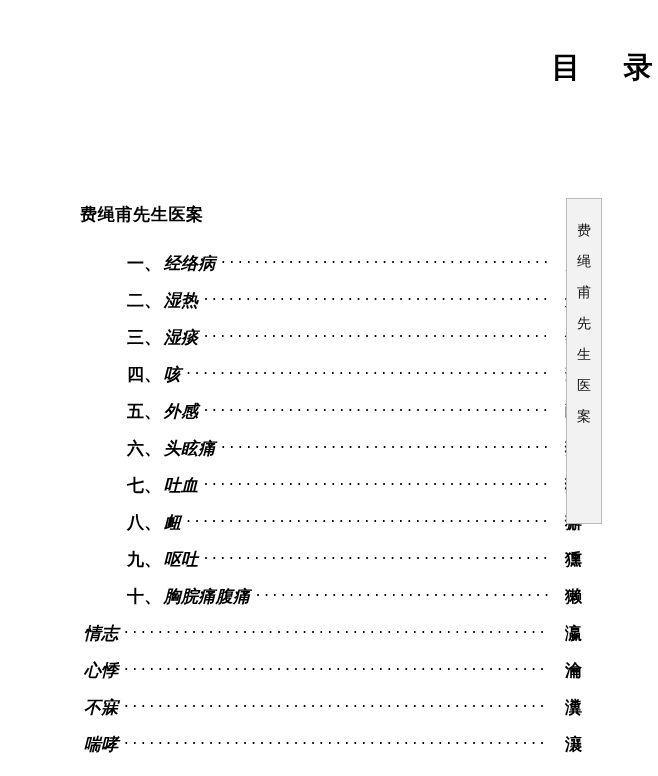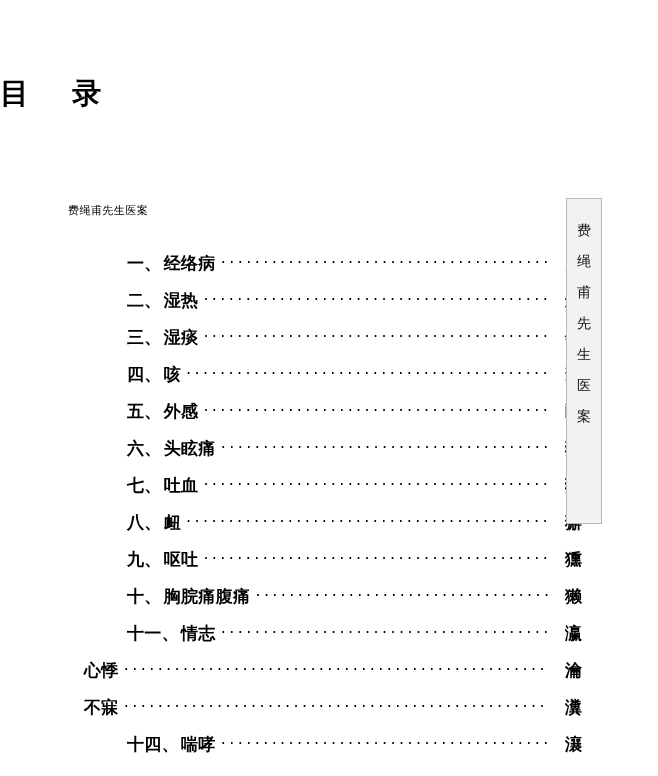--- a/index.html
+++ b/index.html
@@ -15,38 +15,38 @@
     overflow: hidden;
     position: relative;
   }
   .page {
     position: relative;
     width: 658px;
     height: 776px;
     box-sizing: border-box;
   }
   .doc-title {
-    text-align: left;
+    text-align: right;
     font-size: 29px;
     font-weight: bold;
     letter-spacing: 0.18em;
     margin: 0;
-    padding-top: 74px;
+    padding-top: 48px;
     font-family: "DejaVu Serif", "Liberation Serif", serif;
   }
   .doc-title .gap {
     display: inline-block;
     width: 38px;
   }
   .section-title {
     position: absolute;
-    left: 68px;
+    left: 80px;
     top: 203px;
-    font-size: 11px;
-    font-weight: normal;
+    font-size: 17px;
+    font-weight: bold;
     letter-spacing: 0.04em;
     font-family: "DejaVu Sans", "Liberation Sans", sans-serif;
   }
   .toc {
     position: absolute;
     left: 82px;
     top: 252px;
     width: 500px;
   }
   .toc-entry {
@@ -61,20 +61,21 @@
     flex: 0 0 auto;
     padding-left: 45px;
     white-space: nowrap;
     letter-spacing: 0.02em;
   }
   .toc-label {
     flex: 0 0 auto;
     white-space: nowrap;
     letter-spacing: 0.02em;
     padding-left: 2px;
+    font-style: italic;
   }
   .toc-dots {
     flex: 1 1 auto;
     overflow: hidden;
     white-space: nowrap;
     font-size: 16px;
     letter-spacing: 3.4px;
     color: #000;
     padding: 0 5px;
     transform: translateY(-1px);
@@ -189,40 +190,38 @@
     </div>
 
     <div class="toc-entry">
       <span class="toc-num">十、</span>
       <span class="toc-label">胸脘痛腹痛</span>
       <span class="toc-dots">·····························································································</span>
       <span class="toc-page">獭</span>
     </div>
 
     <div class="toc-entry">
-      <span class="toc-num">十一、</span>
       <span class="toc-label">情志</span>
       <span class="toc-dots">·····························································································</span>
       <span class="toc-page">瀛</span>
     </div>
 
     <div class="toc-entry">
       <span class="toc-label">心悸</span>
       <span class="toc-dots">·····························································································</span>
       <span class="toc-page">瀹</span>
     </div>
 
     <div class="toc-entry">
       <span class="toc-label">不寐</span>
       <span class="toc-dots">·····························································································</span>
       <span class="toc-page">瀵</span>
     </div>
 
     <div class="toc-entry">
-      <span class="toc-num">十四、</span>
       <span class="toc-label">喘哮</span>
       <span class="toc-dots">·····························································································</span>
       <span class="toc-page">瀼</span>
     </div>
 
   </div>
 
   <div class="side-tab">
     <span class="side-tab-char">费</span>
     <span class="side-tab-char">绳</span>

